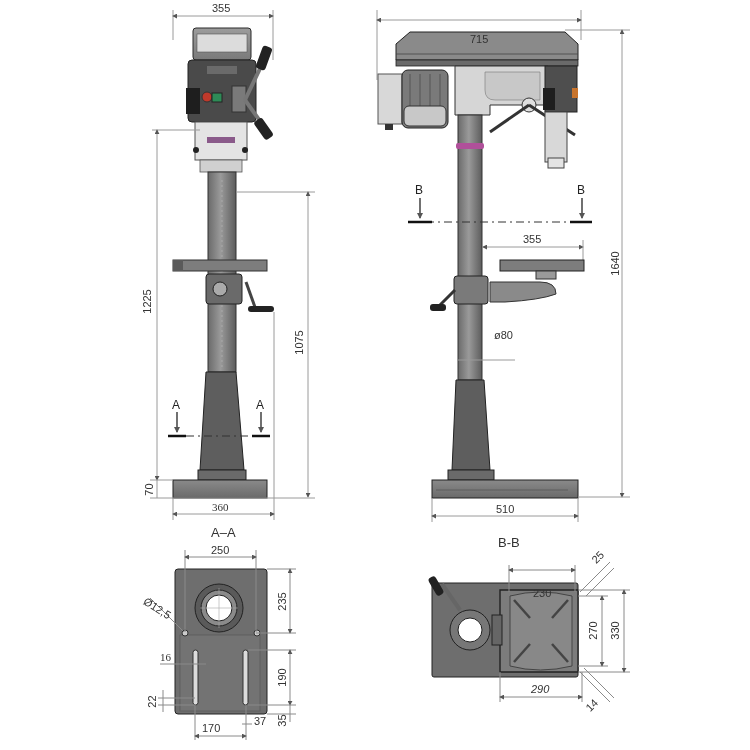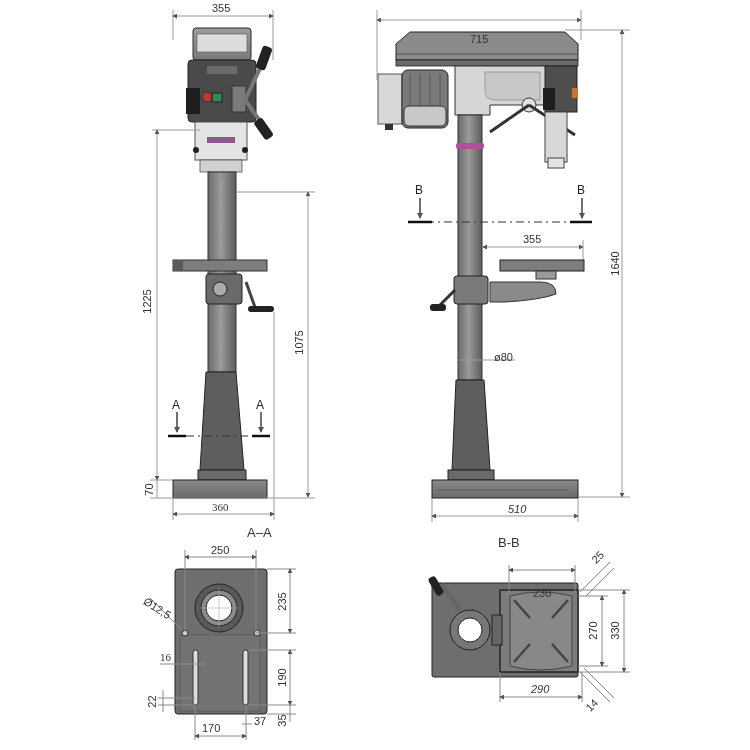--- a/index.html
+++ b/index.html
@@ -269,26 +269,26 @@
 <span class="lbl v" style="left:135px;top:296px;">1225</span>
 <span class="lbl v" style="left:287px;top:337px;">1075</span>
 <span class="lbl v" style="left:143px;top:484px;">70</span>
 <span class="lbl" style="left:212px;top:502px;font-family:Liberation Serif, serif;">360</span>
 <span class="arrowlbl" style="left:172px;top:398px;">A</span>
 <span class="arrowlbl" style="left:256px;top:398px;">A</span>
 
 <span class="lbl" style="left:470px;top:6px;margin-top:28px;">715</span>
 <span class="lbl v" style="left:603px;top:258px;">1640</span>
 <span class="lbl" style="left:523px;top:234px;">355</span>
-<span class="lbl" style="left:494px;top:352px;">ø80</span>
-<span class="lbl" style="left:508px;top:504px;font-style:italic;">510</span>
+<span class="lbl" style="left:494px;top:330px;">ø80</span>
+<span class="lbl" style="left:496px;top:504px;">510</span>
 <span class="arrowlbl" style="left:415px;top:183px;">B</span>
 <span class="arrowlbl" style="left:577px;top:183px;">B</span>
 
-<span class="sec" style="left:211px;top:525px;margin-left:36px;">A–A</span>
+<span class="sec" style="left:211px;top:525px;">A–A</span>
 <span class="lbl" style="left:211px;top:545px;">250</span>
 <span class="lbl d30" style="left:142px;top:603px;">Ø12,5</span>
 <span class="lbl v" style="left:273px;top:596px;">235</span>
 <span class="lbl" style="left:160px;top:652px;font-family:Liberation Serif, serif;">16</span>
 <span class="lbl v" style="left:273px;top:672px;">190</span>
 <span class="lbl v" style="left:146px;top:696px;">22</span>
 <span class="lbl v" style="left:276px;top:715px;">35</span>
 <span class="lbl" style="left:202px;top:723px;">170</span>
 <span class="lbl" style="left:254px;top:716px;">37</span>
 

